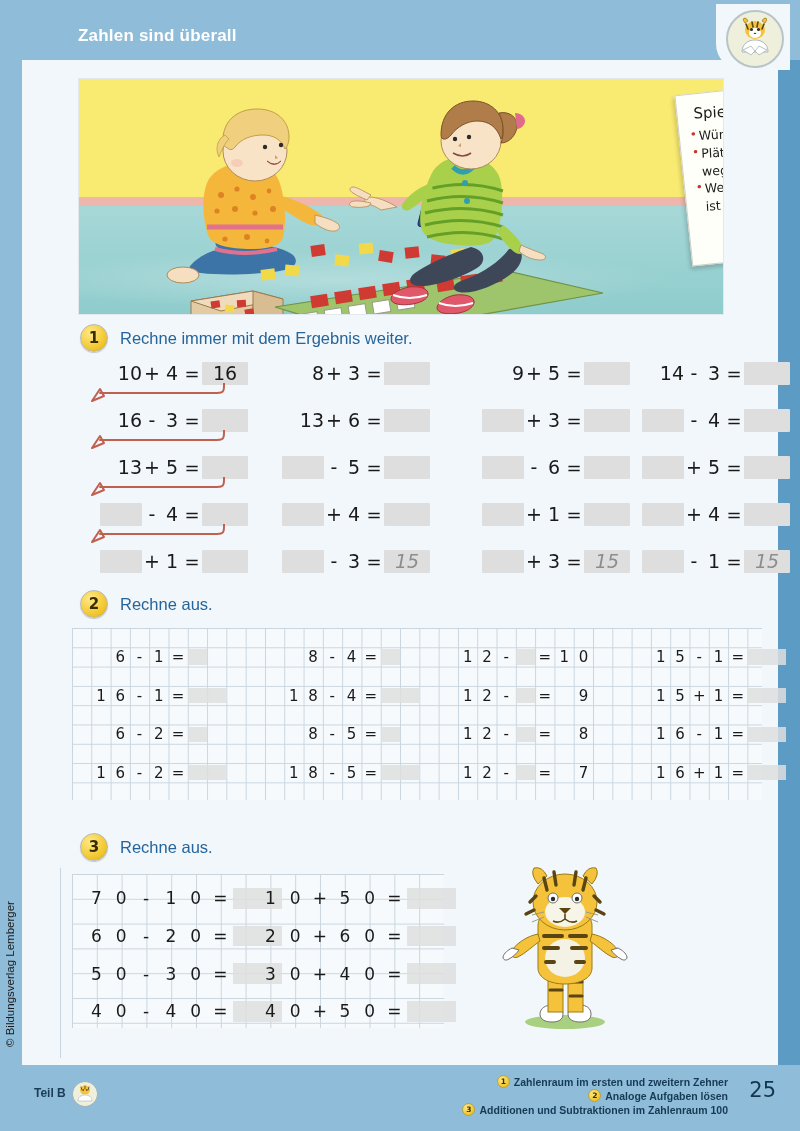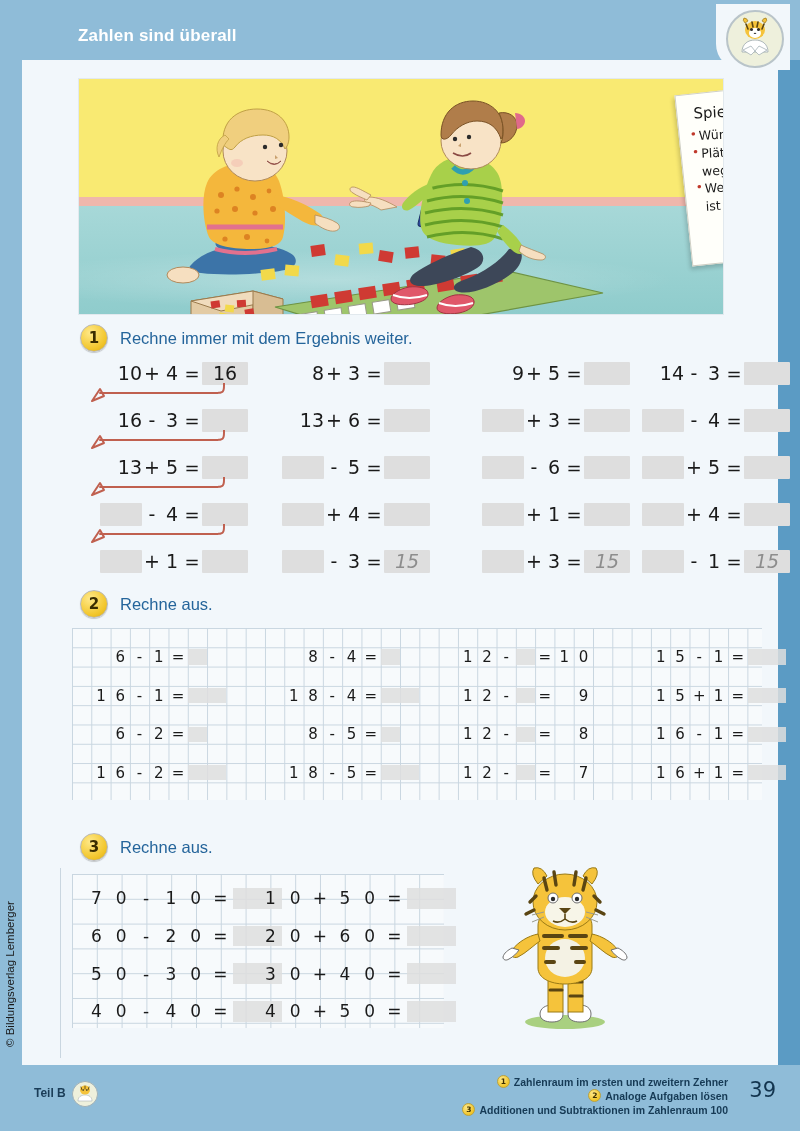--- a/index.html
+++ b/index.html
@@ -678,15 +678,15 @@
       </div>
       <div class="legrow">
         <div class="legnum">2</div>
         <div class="legtxt">Analoge Aufgaben lösen</div>
       </div>
       <div class="legrow">
         <div class="legnum">3</div>
         <div class="legtxt">Additionen und Subtraktionen im Zahlenraum 100</div>
       </div>
     </div>
-  <div class="pageno">39</div>
+  <div class="pageno">25</div>
 
 </div>
 
 </body></html>

